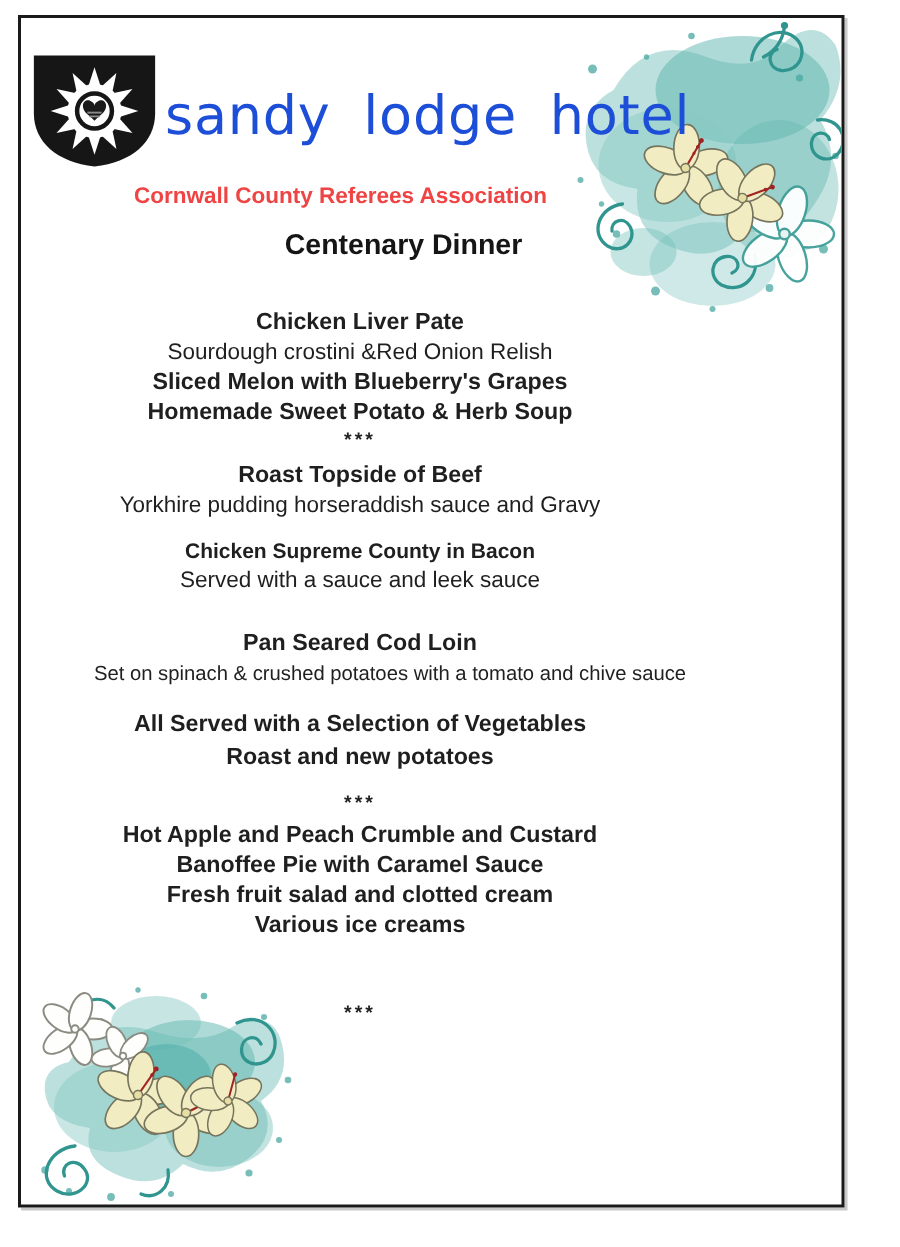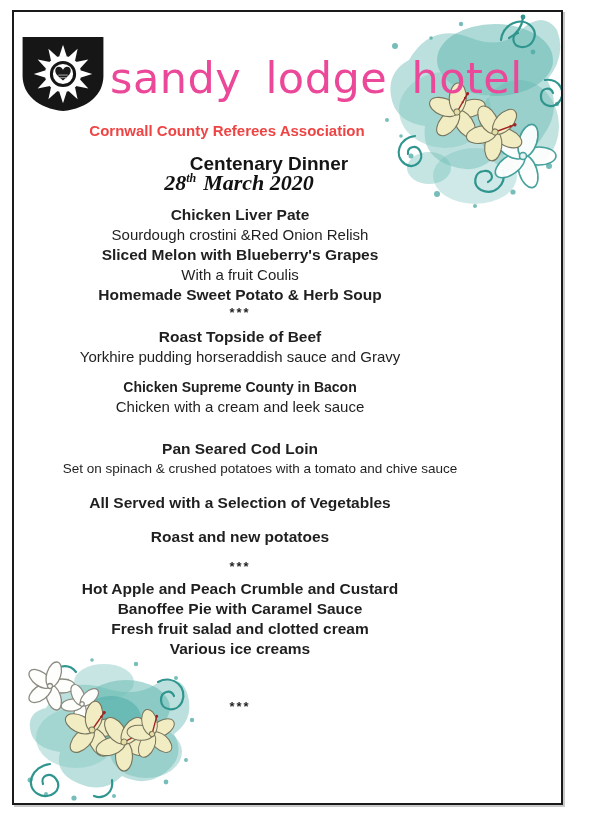--- a/index.html
+++ b/index.html
@@ -11,22 +11,22 @@
     position:absolute;left:12px;top:10px;width:547px;height:791px;
     border:2px solid #1a1a1a;background:#fff;overflow:hidden;
     box-shadow:2px 2px 0 #c9c9c9;
   }
   .deco{position:absolute;z-index:1;}
   .deco-tr{right:-2px;top:-4px;width:192px;height:214px;}
   .deco-bl{left:2px;top:636px;width:184px;height:158px;}
   .crest{position:absolute;left:6px;top:22px;width:86px;height:80px;z-index:2;}
   .hotel-title{
     position:absolute;left:96px;top:44px;z-index:3;white-space:nowrap;
-    font-family:"DejaVu Sans",sans-serif;font-size:43px;line-height:44px;
-    letter-spacing:.5px;word-spacing:10px;color:#ec4899;font-weight:normal;
+    font-family:"DejaVu Sans",sans-serif;font-size:36px;line-height:44px;
+    letter-spacing:.5px;word-spacing:10px;color:#1d4ed8;font-weight:normal;
   }
   .assoc{
     position:absolute;top:110px;left:-12px;width:450px;text-align:center;
     font-size:15px;font-weight:bold;z-index:2;color:#ef4444;
   }
   .event{
     position:absolute;top:141px;left:30px;width:450px;text-align:center;
     font-size:19px;font-weight:bold;z-index:2;color:#151515;
   }
   .date{
@@ -38,21 +38,21 @@
   .date .rest{margin-left:7px;}
   .content{position:absolute;left:0;top:193px;width:452px;text-align:center;z-index:2;}
   .ln{line-height:20px;}
   .b{font-weight:bold;font-size:15.5px;}
   .r{font-size:15px;}
   .bs{font-weight:bold;font-size:14px;}
   .rs{font-size:13.5px;padding-left:40px;}
   .stars{font-weight:bold;font-size:13px;letter-spacing:2px;line-height:16px;height:16px;}
   .gap6{height:6px;} .gap10{height:10px;} .gap22{height:22px;}
   .gap14{height:14px;} .gap12{height:12px;} .gap4{height:4px;} .gap40{height:40px;}
-  .mt2{margin-top:14px;}
+  .mt2{margin-top:2px;}
 </style>
 </head>
 <body>
 
 <div class="page">
 
   <svg class="deco deco-tr" viewBox="0 0 192 214" aria-label="teal-grunge-floral-hibiscus">
     <path d="M38 52 Q60 14 100 30 Q132 42 150 22 Q172 2 186 22 Q196 48 176 72 Q192 100 172 128 Q158 152 126 146 Q108 168 80 158 Q50 148 54 118 Q24 114 20 88 Q16 64 38 52 Z" fill="#79c2bc" opacity="0.5"></path>
     <ellipse cx="124" cy="52" rx="58" ry="36" fill="#5bb3ad" opacity="0.5"></ellipse>
     <ellipse cx="74" cy="102" rx="46" ry="38" fill="#86cac4" opacity="0.45"></ellipse>
@@ -142,37 +142,33 @@
     <circle cx="50" cy="46" r="13.5" fill="none" stroke="#161616" stroke-width="3.5"></circle>
     <path d="M50 53.5 C44.5 48.5 41 46.5 41 42 C41 38.6 44 37 46.6 38 C48.5 38.7 50 40.3 50 42 C50 40.3 51.5 38.7 53.4 38 C56 37 59 38.6 59 42 C59 46.5 55.5 48.5 50 53.5 Z" fill="#1a1a1a"></path>
     <rect x="44.5" y="46.5" width="11" height="1.5" fill="#8a8a8a"></rect>
     <rect x="46" y="49.5" width="8" height="1.4" fill="#8a8a8a"></rect>
   </svg>
 
   <div class="hotel-title">sandy lodge hotel</div>
 
   <div class="assoc">Cornwall County Referees Association</div>
   <div class="event">Centenary Dinner</div>
-  <div class="date">
-    <span>28</span><sup>th</sup><span class="rest">March 2020</span>
-  </div>
 
   <div class="content">
     <div class="ln b">Chicken Liver Pate</div>
     <div class="ln r">Sourdough crostini &amp;Red Onion Relish</div>
     <div class="ln b">Sliced Melon with Blueberry's Grapes</div>
-    <div class="ln r">With a fruit Coulis</div>
     <div class="ln b">Homemade Sweet Potato &amp; Herb Soup</div>
     <div class="stars">***</div>
     <div class="gap6"></div>
     <div class="ln b">Roast Topside of Beef</div>
     <div class="ln r">Yorkhire pudding horseraddish sauce and Gravy</div>
     <div class="gap10"></div>
     <div class="ln bs">Chicken Supreme County in Bacon</div>
-    <div class="ln r">Chicken with a cream and leek sauce</div>
+    <div class="ln r">Served with a sauce and leek sauce</div>
     <div class="gap22"></div>
     <div class="ln b">Pan Seared Cod Loin</div>
     <div class="ln rs">Set on spinach &amp; crushed potatoes with a tomato and chive sauce</div>
     <div class="gap14"></div>
     <div class="ln b">All Served with a Selection of Vegetables</div>
     <div class="ln b mt2">Roast and new potatoes</div>
     <div class="gap12"></div>
     <div class="stars">***</div>
     <div class="gap4"></div>
     <div class="ln b">Hot Apple and Peach Crumble and Custard</div>

